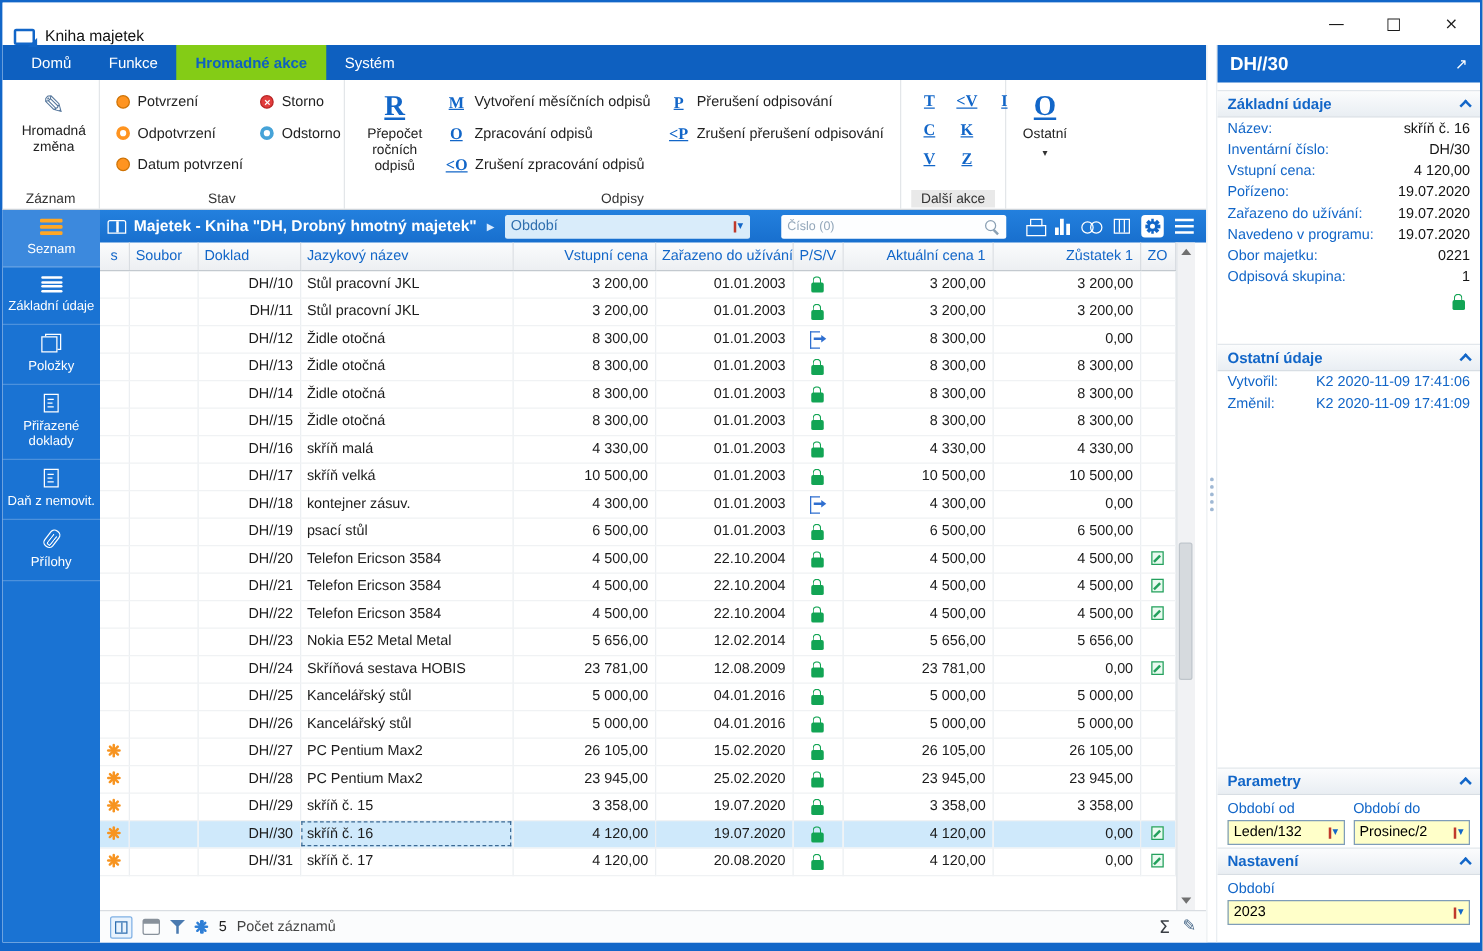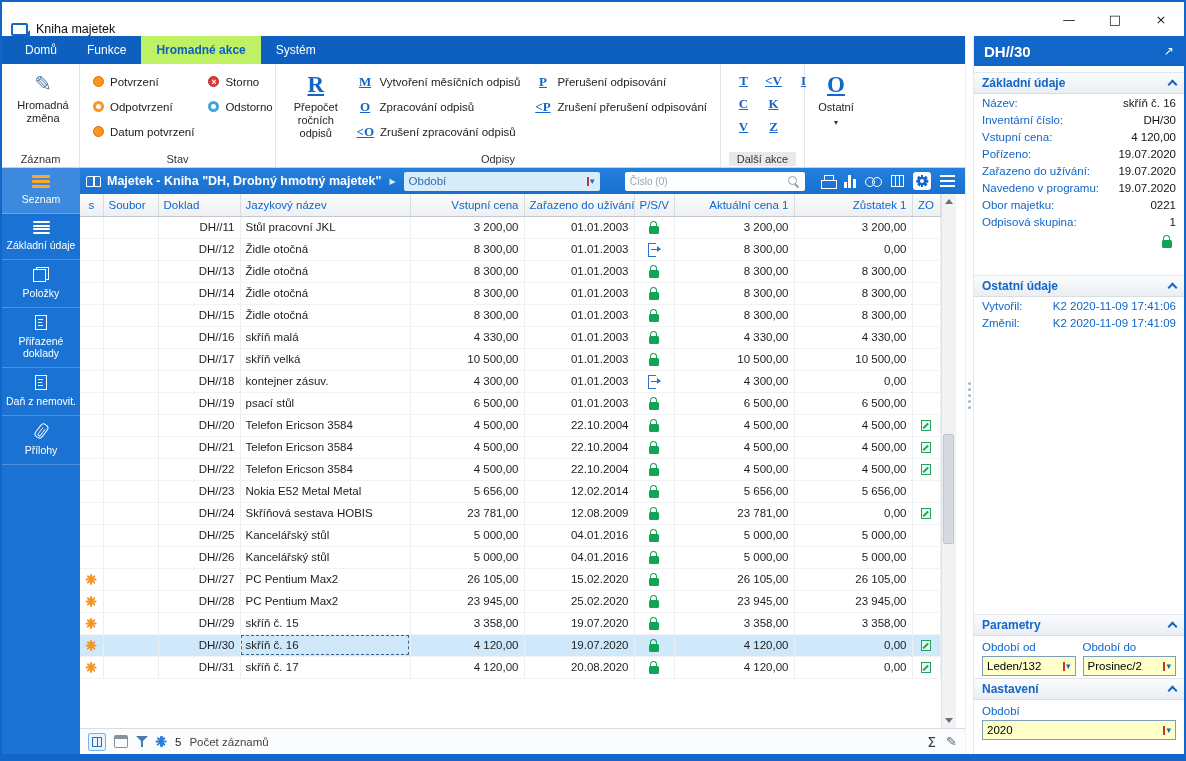--- a/index.html
+++ b/index.html
@@ -19,21 +19,21 @@
   .win-btn { width:46px; display:flex; align-items:center; justify-content:center;
              font-size:13px; color:#1a1a1a; font-family:"DejaVu Sans",sans-serif; }
 
   
   .under { flex:1; display:flex; min-height:0; }
   .left-col { flex:1; display:flex; flex-direction:column; min-width:0; }
 
   
   .tabsbar { flex:0 0 28px; background:#0e60c0; display:flex; align-items:stretch; padding-left:8px; }
   .tab { padding:0 15px; display:flex; align-items:center; color:#fff; font-size:12px; }
-  .tab.active { background:#bef264; color:#0e60c0; font-weight:bold; }
+  .tab.active { background:#84cc16; color:#0e60c0; font-weight:bold; }
 
   
   .ribbon { flex:0 0 104px; background:#fff; display:flex; border-bottom:1px solid #cdd3d9; }
   .rgroup { position:relative; border-right:1px solid #e3e6e9; padding:5px 6px 18px; }
   .rgroup:last-child { border-right:none; }
   .rgroup-label { position:absolute; bottom:2px; left:0; right:0; text-align:center;
                   font-size:11px; color:#333; }
   .rgroup-label.shaded span { background:#e9e9e9; padding:1px 8px; }
   .bigbtn { width:70px; display:flex; flex-direction:column; align-items:center; text-align:center;
             font-size:11px; color:#222; line-height:13px; gap:2px; padding-top:2px; }
@@ -456,20 +456,32 @@
                   <th class="ctr">P/S/V</th>
                   <th class="num">Aktuální cena 1</th>
                   <th class="num">Zůstatek 1</th>
                   <th class="ctr">ZO</th>
                 </tr>
               </thead>
               <tbody id="tbody">
                   <tr>
                     <td class="ctr"></td>
                     <td></td>
+                    <td class="num">DH//10</td>
+                    <td class="">Stůl pracovní JKL</td>
+                    <td class="num">3 200,00</td>
+                    <td class="num">01.01.2003</td>
+                    <td class="ctr"><span class="lock"></span></td>
+                    <td class="num">3 200,00</td>
+                    <td class="num">3 200,00</td>
+                    <td class="ctr"></td>
+                  </tr>
+                  <tr>
+                    <td class="ctr"></td>
+                    <td></td>
                     <td class="num">DH//11</td>
                     <td class="">Stůl pracovní JKL</td>
                     <td class="num">3 200,00</td>
                     <td class="num">01.01.2003</td>
                     <td class="ctr"><span class="lock"></span></td>
                     <td class="num">3 200,00</td>
                     <td class="num">3 200,00</td>
                     <td class="ctr"></td>
                   </tr>
                   <tr>
@@ -854,21 +866,21 @@
         </div>
       </div>
 
       <div class="sect">
         <span>Nastavení</span>
         <span class="chevup"></span>
       </div>
       <div class="pn-wrap">
         <div class="pp-lab">Období</div>
         <div class="combo">
-          <span>2020</span>
+          <span>2023</span>
           <span class="ddp">
               <i></i>
               <b>▾</b>
             </span>
         </div>
       </div>
     </div>
 
   </div>
 </div>

